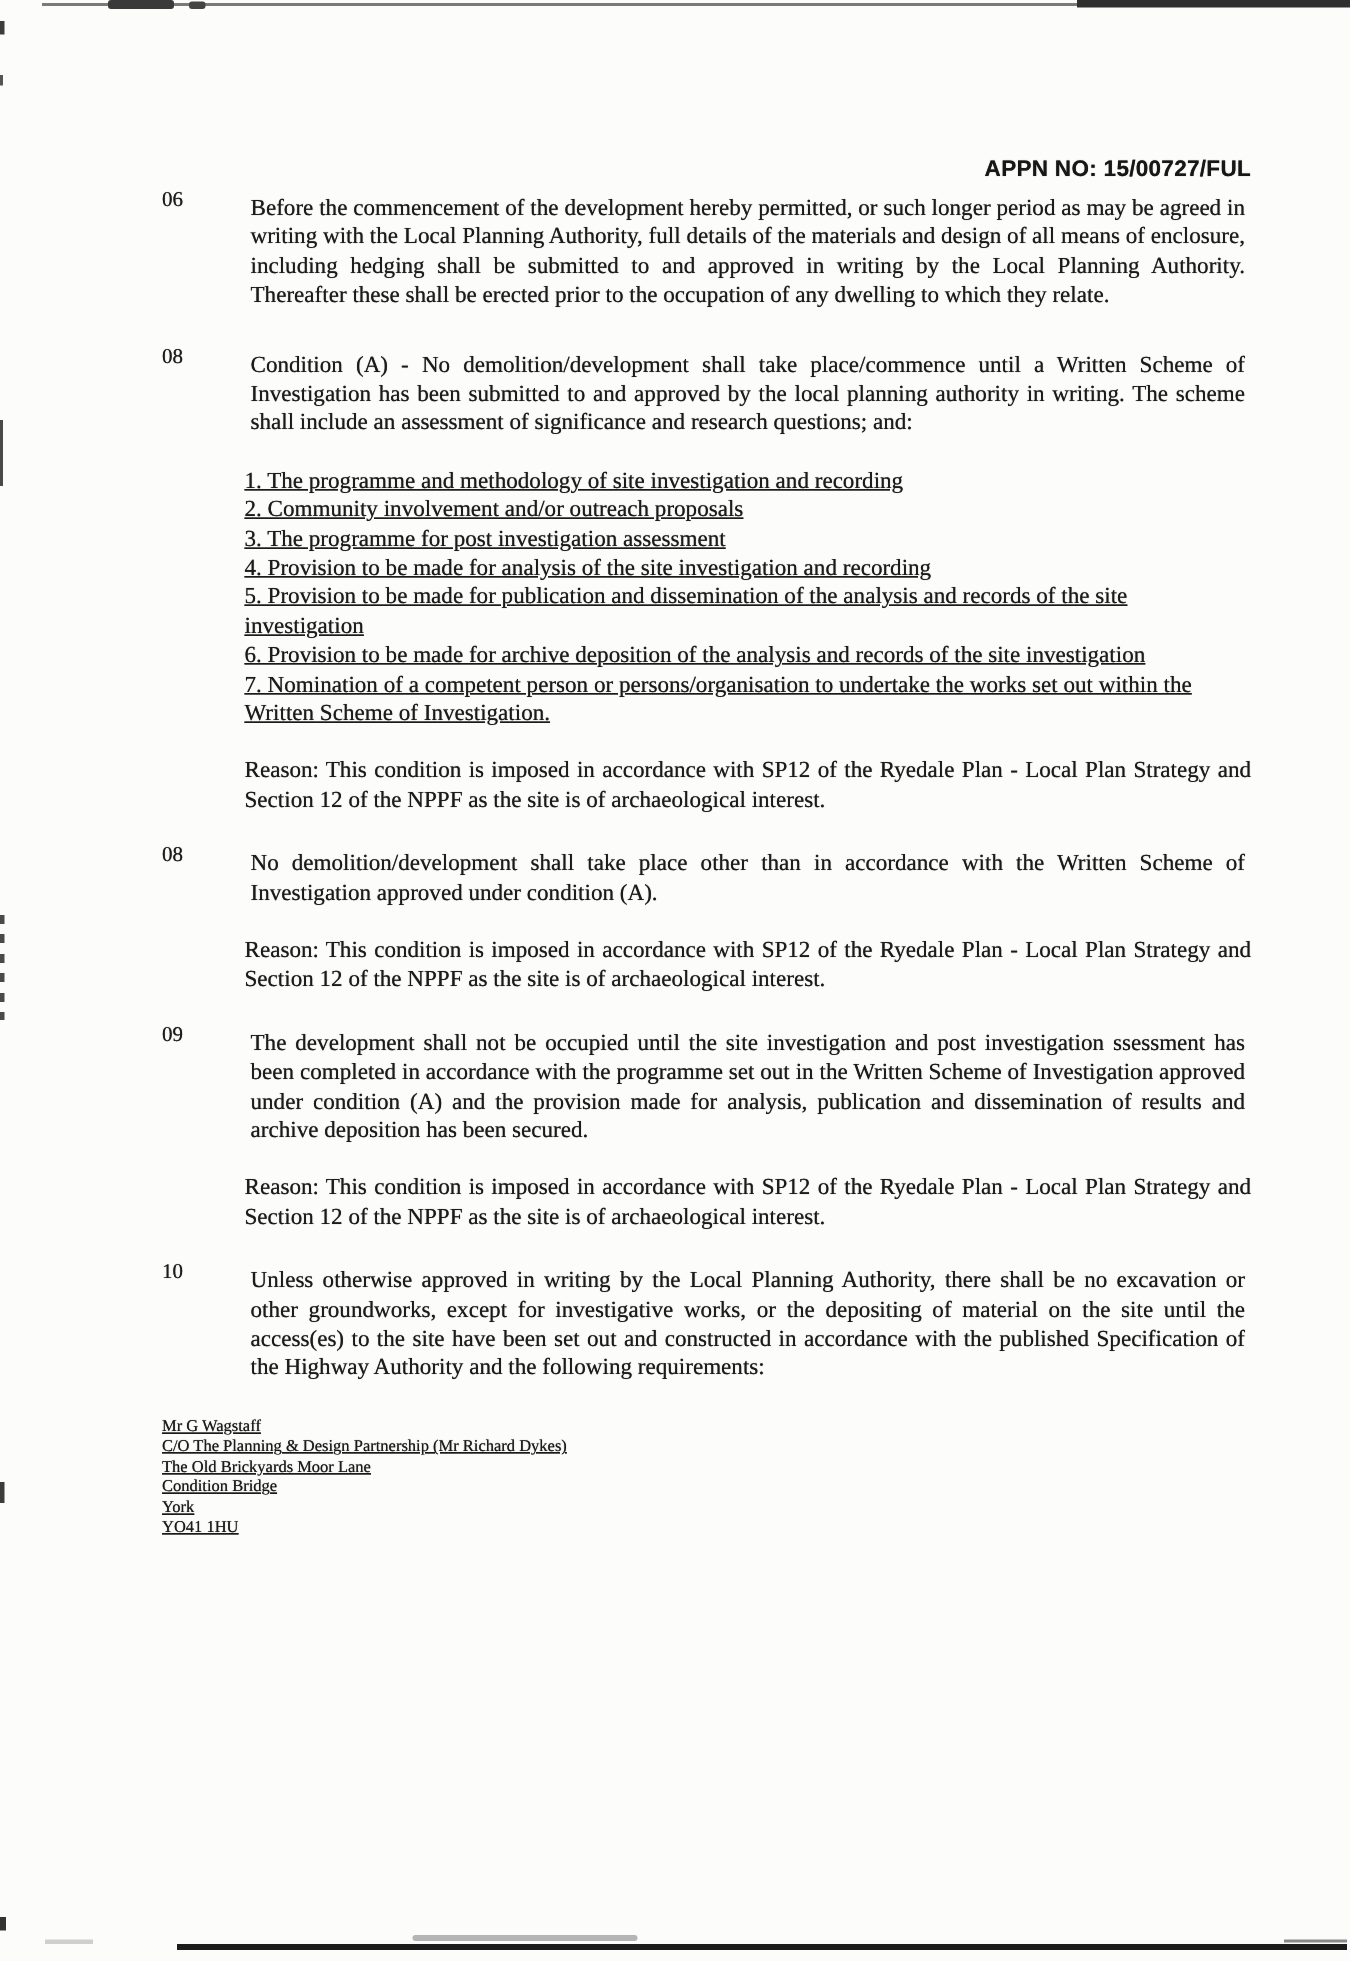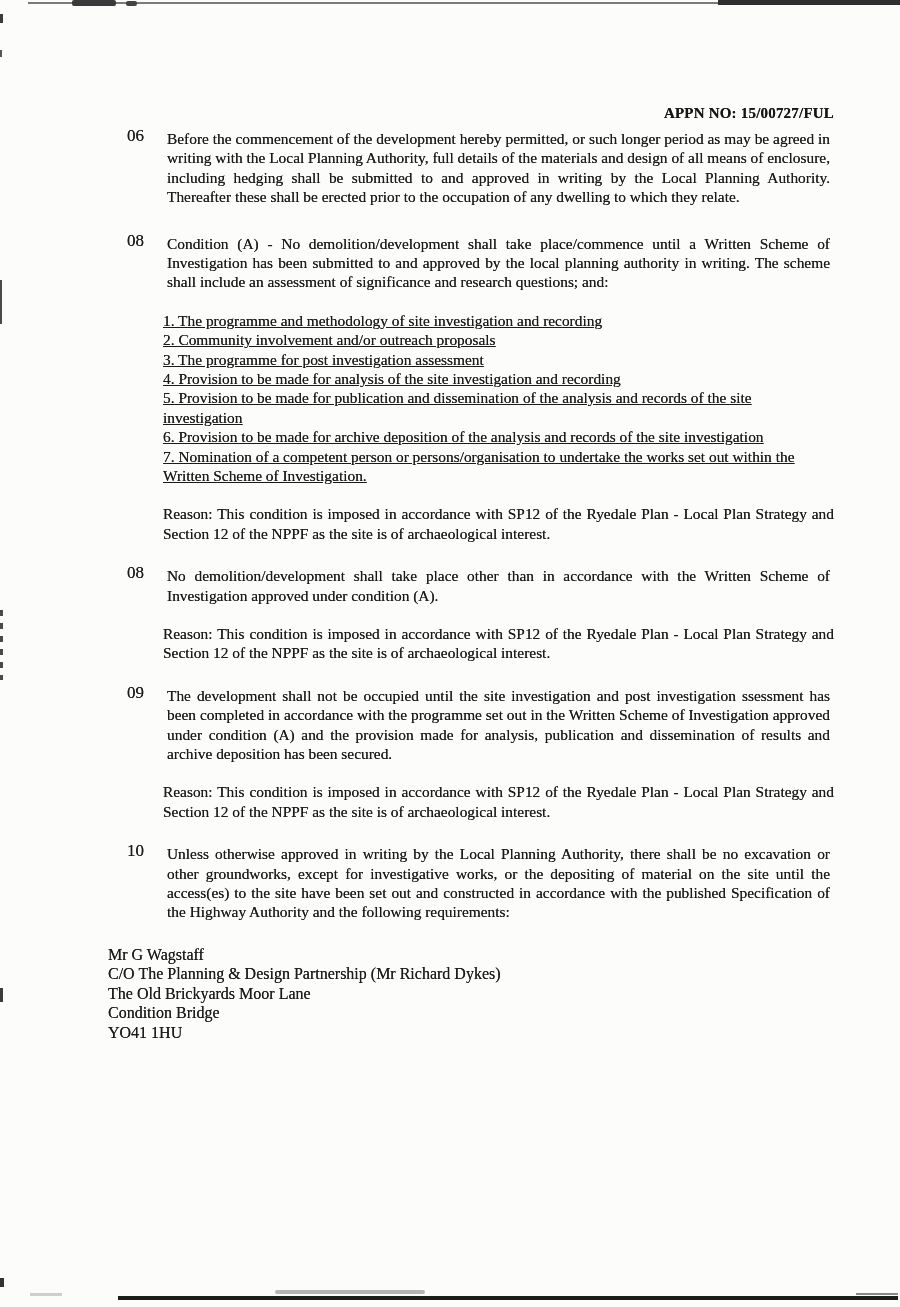--- a/index.html
+++ b/index.html
@@ -22,37 +22,36 @@
     left: 108px;
     top: 104px;
     width: 726px;
     font-size: 15.4px;
     line-height: 1.26;
     text-shadow: 0 0 0.5px rgba(25,25,25,0.85);
   }
 
   .appn {
     text-align: right;
-    font-family: Liberation Serif, serif;
+    font-family: Liberation Sans, sans-serif;
     font-size: 15px;
     font-weight: 600;
     letter-spacing: 0.2px;
     margin: 0 0 2px 0;
     color: #171717;
   }
 
   .condition {
     display: flex;
     align-items: flex-start;
     margin-bottom: 19px;
   }
   .cnum {
     flex: 0 0 55px;
-    font-size: 17px;
-    text-align: center;
+    font-size: 14px;
   }
   .ctext {
     flex: 1 1 auto;
     width: 671px;
   }
   .cbody {
     margin: 4px;
     text-align: justify;
   }
   .clist {
@@ -63,22 +62,23 @@
   .clist-line {
     margin: 0;
   }
   .creason {
     margin: 19px 0 0 0;
     text-align: justify;
   }
 
   .recipient {
     margin-top: 6px;
-    font-size: 16px;
+    font-size: 11px;
     line-height: 1.22;
+    text-decoration: underline;
   }
   .recipient-line { margin: 0; }
 
   
   .artifact { position: absolute; pointer-events: none; }
   .top-line        { left: 28px;  top: 2px;    width: 872px; height: 2px; background: #7a7a7a; }
   .top-line-dark   { left: 718px; top: 0;      width: 182px; height: 5px; background: #2f2f2f; }
   .top-blob-1      { left: 72px;  top: 0;      width: 44px;  height: 6px; background: #3a3a3a; border-radius: 2px; }
   .top-blob-2      { left: 126px; top: 1px;    width: 11px;  height: 5px; background: #444;    border-radius: 2px; }
   .left-mark-1     { left: 0;     top: 14px;   width: 3px;   height: 9px;  background: #3c3c3c; }
@@ -160,16 +160,17 @@
     <div class="ctext">
       <p class="cbody">Unless otherwise approved in writing by the Local Planning Authority, there shall be no excavation or other groundworks, except for investigative works, or the depositing of material on the site until the access(es) to the site have been set out and constructed in accordance with the published Specification of the Highway Authority and the following requirements:</p>
     </div>
   </div>
 
   <div class="recipient">
     <div class="recipient-line">Mr G Wagstaff</div>
     <div class="recipient-line">C/O The Planning &amp; Design Partnership (Mr Richard Dykes)</div>
     <div class="recipient-line">The Old Brickyards Moor Lane</div>
     <div class="recipient-line">Condition Bridge</div>
+    <div class="recipient-line">York</div>
     <div class="recipient-line">YO41 1HU</div>
   </div>
 
 </div>
 
 </body></html>

